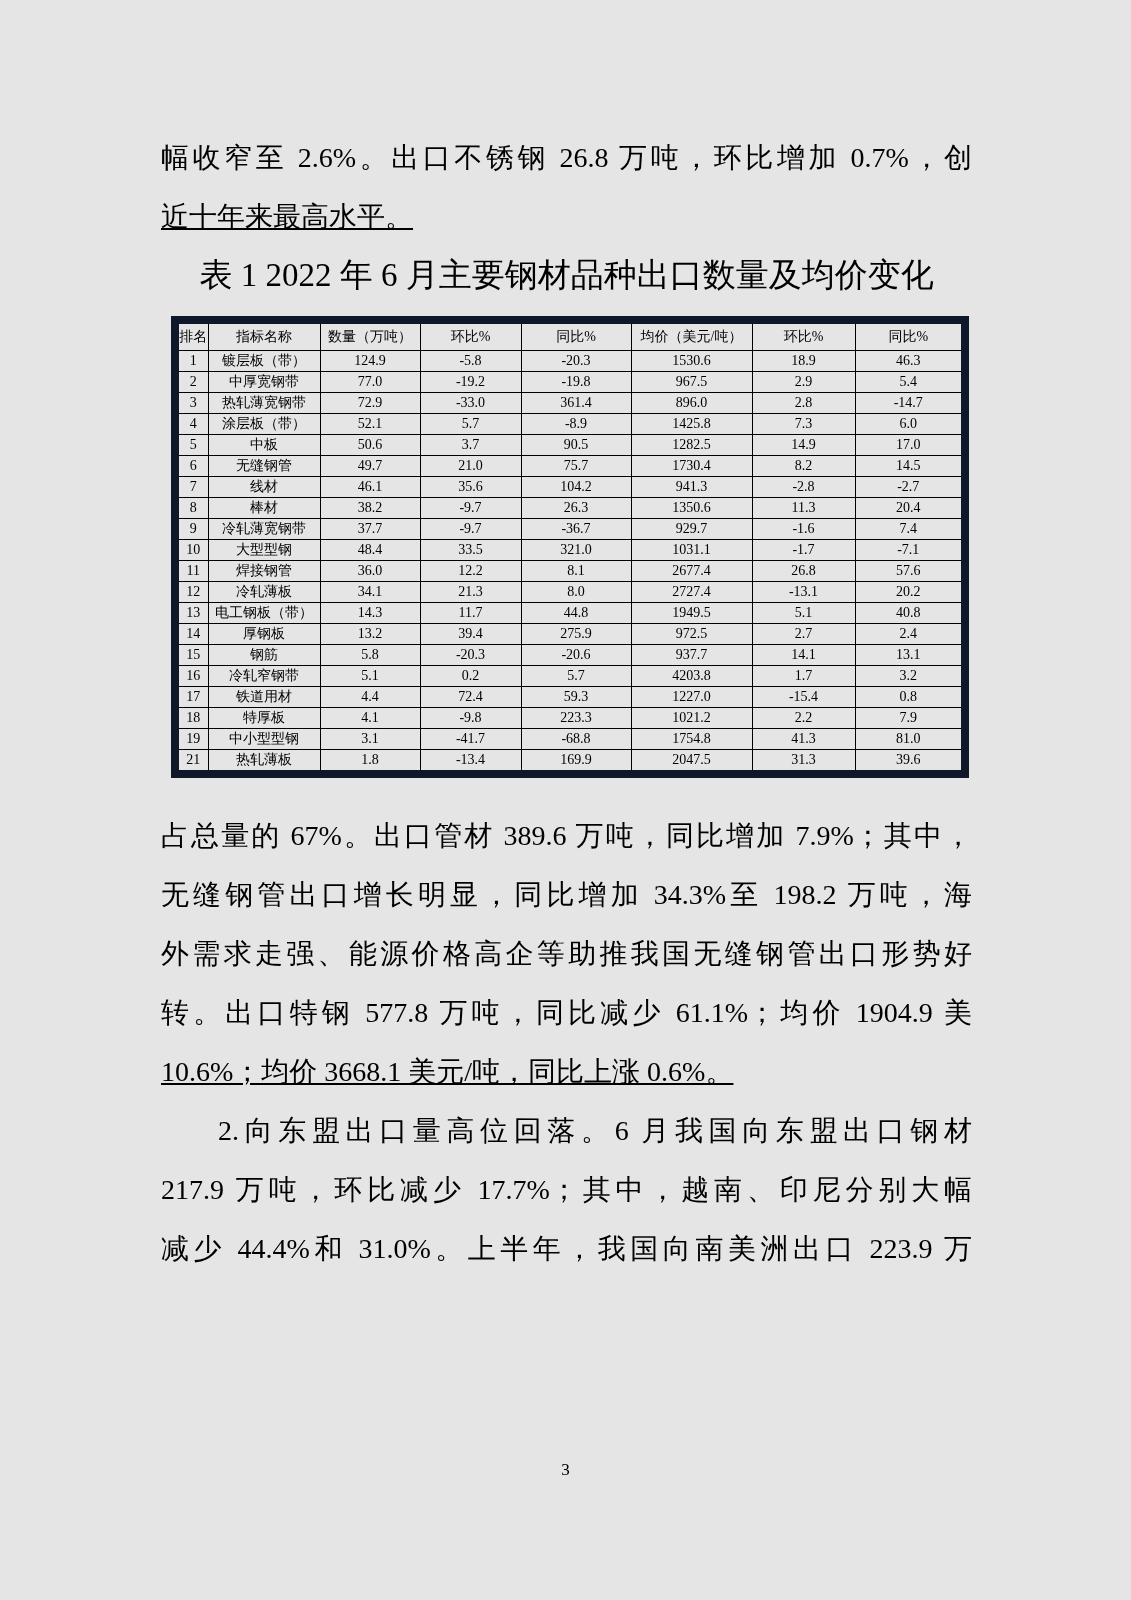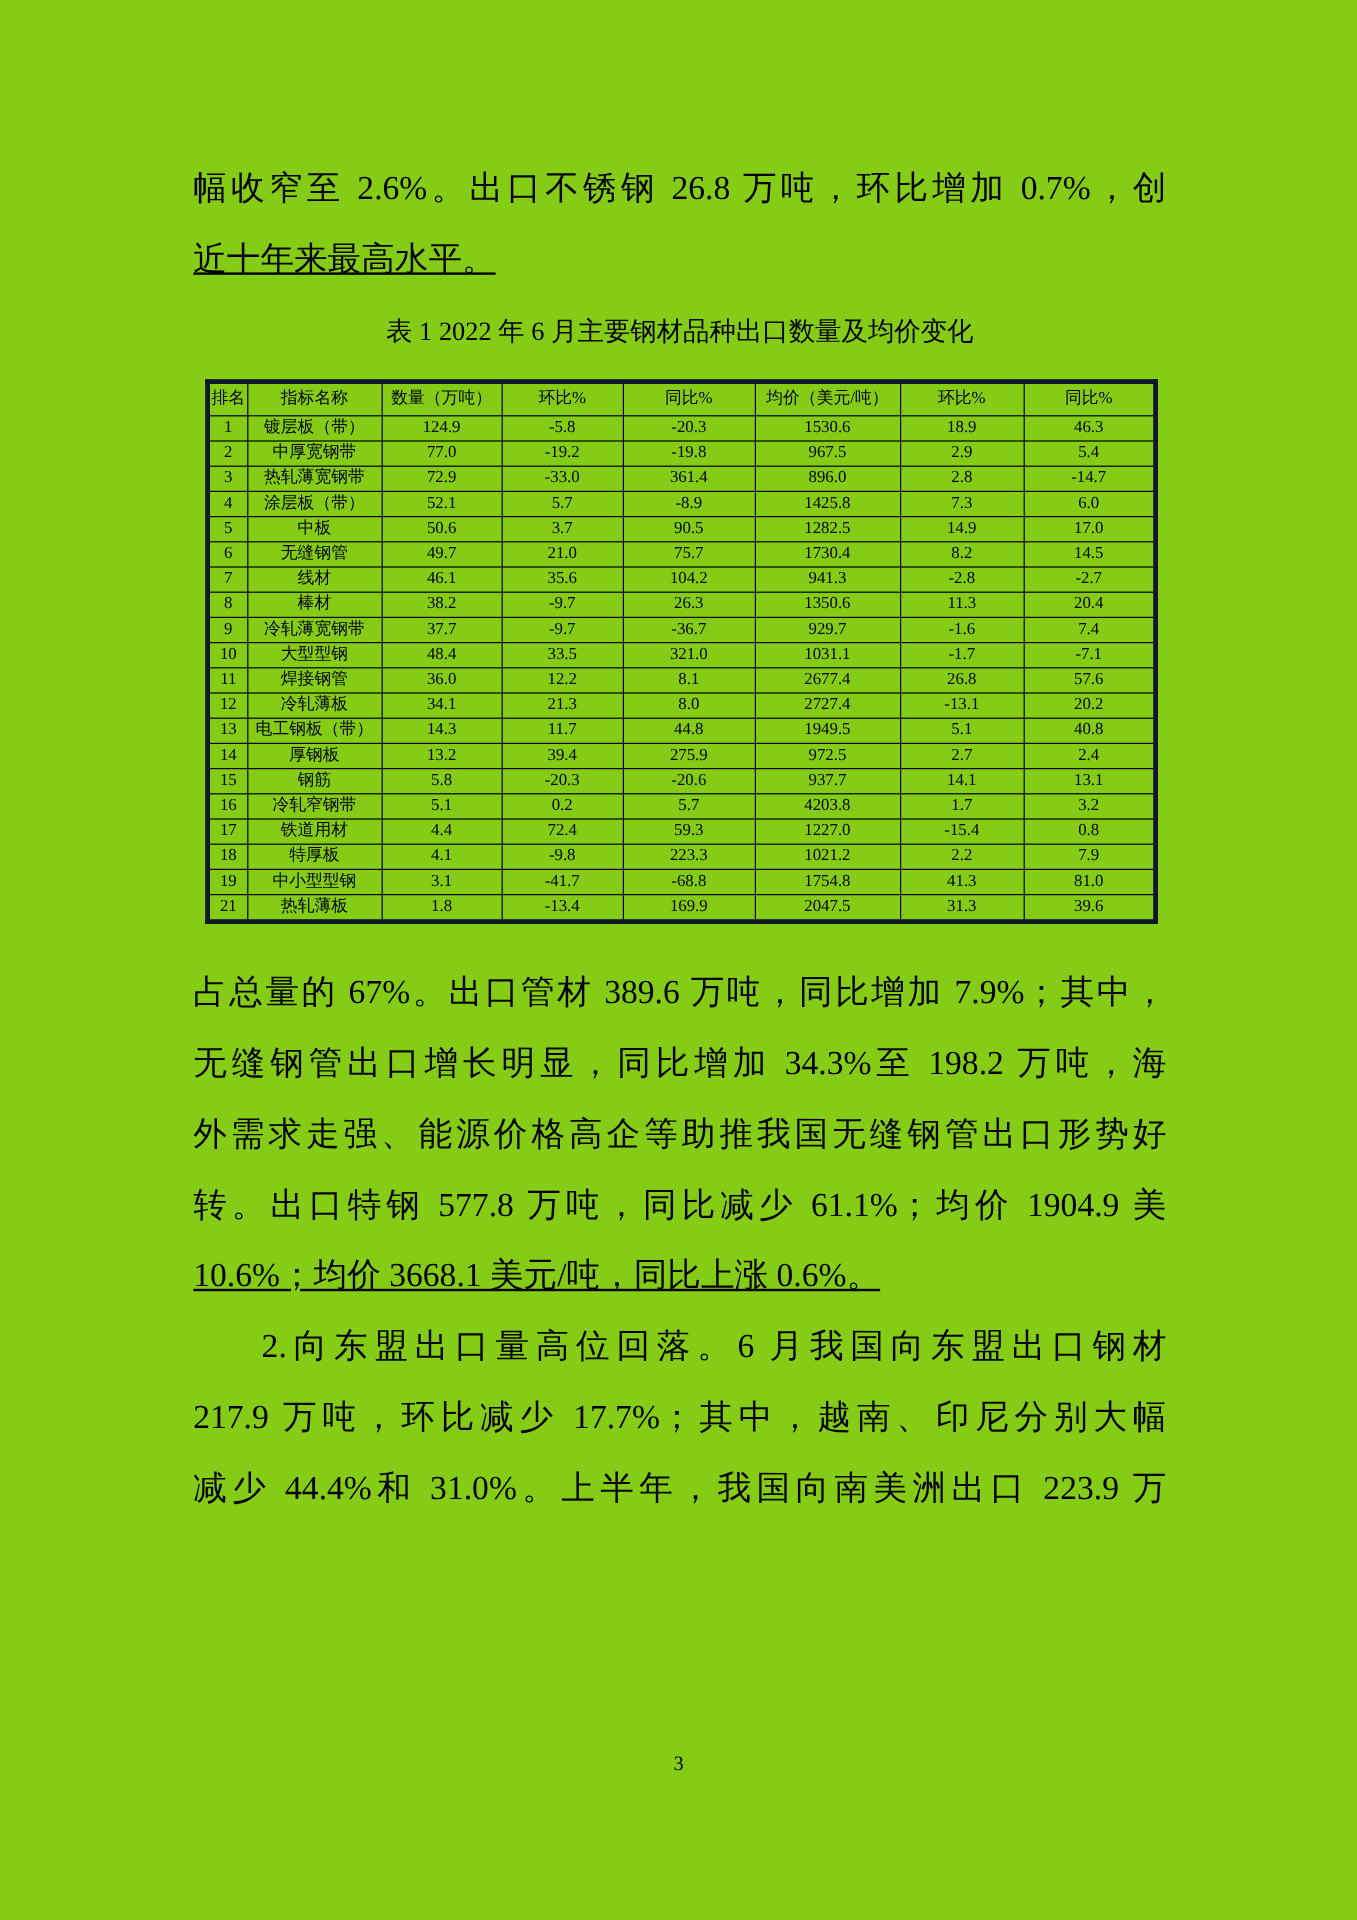--- a/index.html
+++ b/index.html
@@ -4,21 +4,21 @@
 <style>
   html, body {
     margin: 0;
     padding: 0;
     background: #ffffff;
   }
   .page {
     position: relative;
     width: 1131px;
     height: 1600px;
-    background: #84cc16;
+    background: #e5e5e5;
     color: #000000;
     font-family: "Liberation Serif", "DejaVu Serif", serif;
     overflow: hidden;
   }
   .content {
     position: absolute;
     left: 161px;
     top: 128px;
     width: 811px;
   }
@@ -35,33 +35,33 @@
     text-align: center;
     text-align-last: left;
     text-decoration: underline;
   }
   .body-line.indent {
     text-indent: 57px;
   }
   .table-title {
     height: 59px;
     line-height: 59px;
-    font-size: 22px;
+    font-size: 33px;
     text-align: left;
     text-align-last: center;
     white-space: nowrap;
     overflow: hidden;
   }
   table.steel-table {
     border-collapse: collapse;
     table-layout: fixed;
     width: 790px;
     margin: 11px 0 0 10px;
     font-size: 14px;
-    border: 4px solid #0f172a;
+    border: 8px solid #0f172a;
   }
   table.steel-table th,
   table.steel-table td {
     border: 1px solid #000;
     font-weight: normal;
     text-align: center;
     vertical-align: middle;
     padding: 0;
     height: 20px;
     line-height: 20px;

